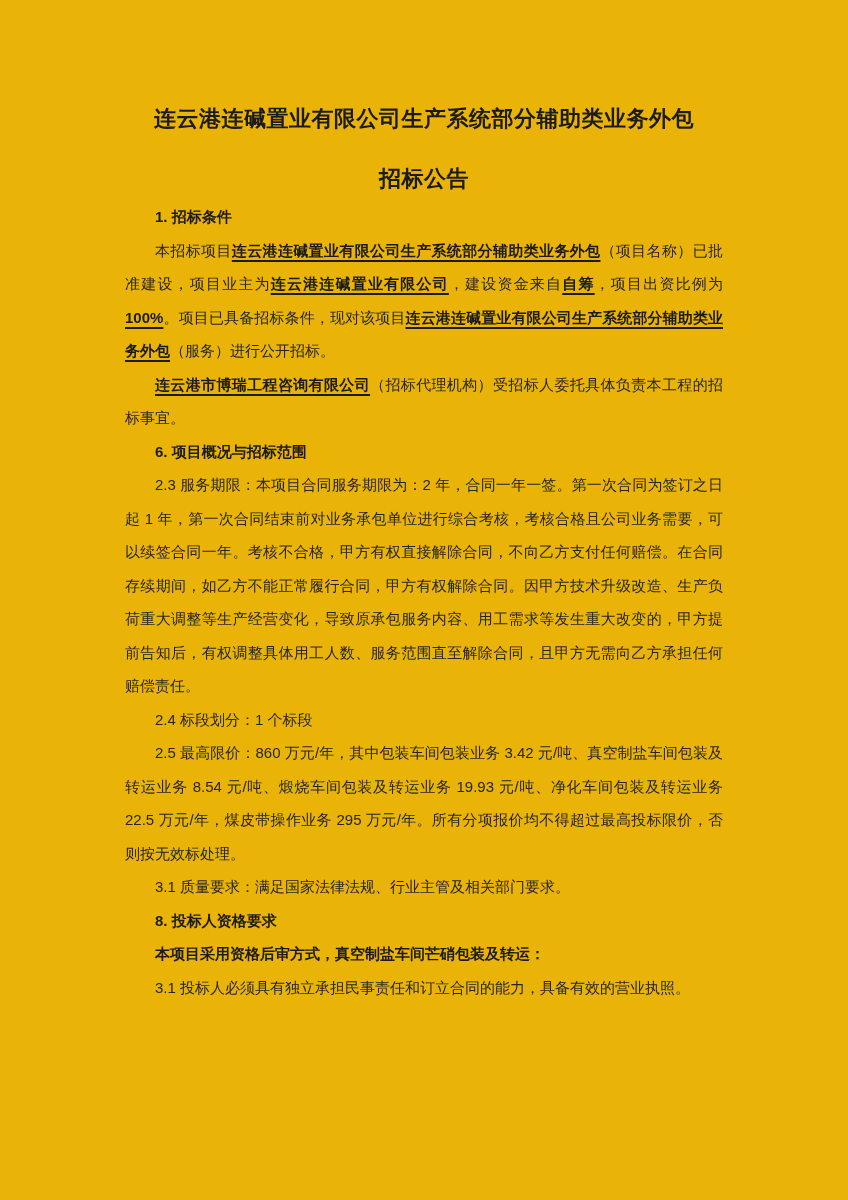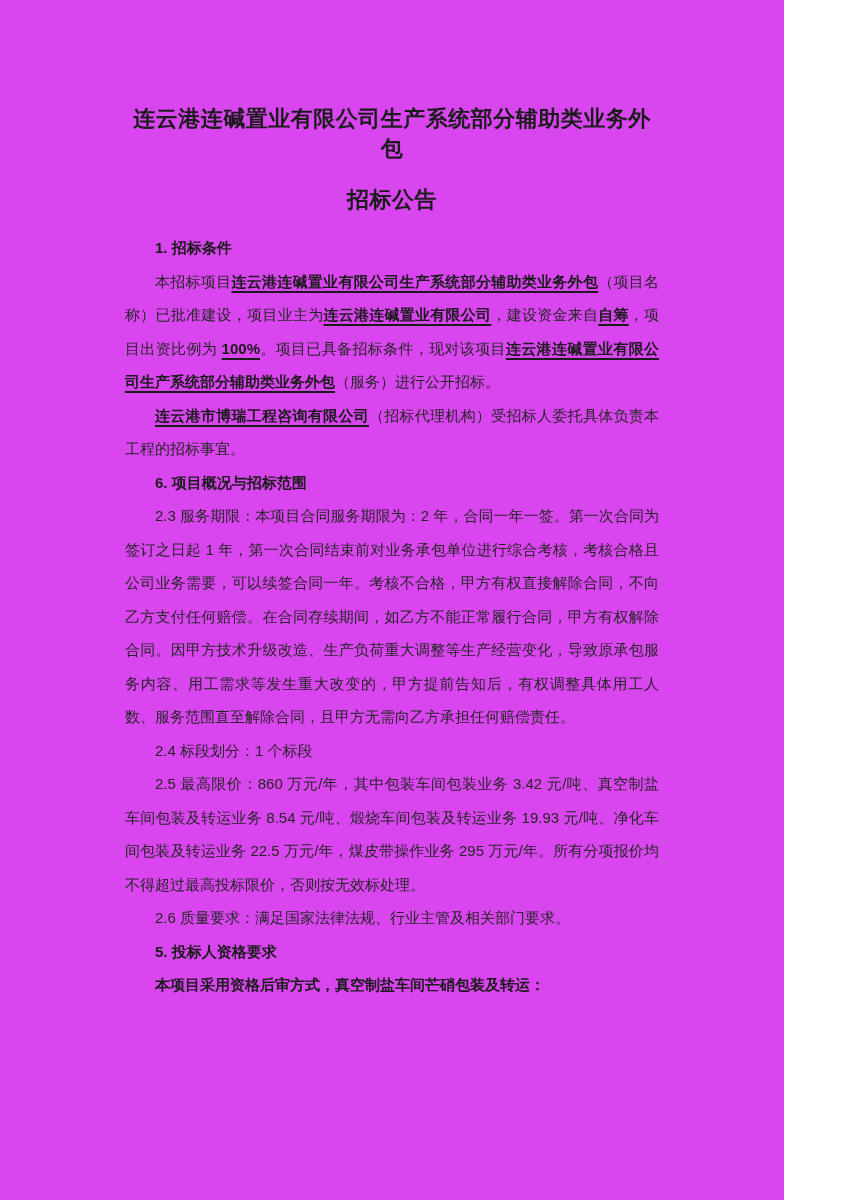--- a/index.html
+++ b/index.html
@@ -2,44 +2,44 @@
 <html><head>
 <meta charset="utf-8">
 <style>
   html, body {
     margin: 0;
     padding: 0;
     background: #ffffff;
   }
   .page {
     position: relative;
-    width: 784px;
+    width: 848px;
     height: 1200px;
     box-sizing: border-box;
-    background: #d946ef;
+    background: #eab308;
     padding: 104px 125px 12px 125px;
     font-family: "Liberation Sans", "DejaVu Sans", sans-serif;
     color: #212121;
     overflow: hidden;
   }
   .doc-title,
   .doc-subtitle {
     margin: 0;
     font-size: 22px;
     line-height: 30px;
     font-weight: 700;
     text-align: center;
     color: #1b1b1b;
     letter-spacing: 0.5px;
   }
   .doc-subtitle {
-    margin-top: 21px;
+    margin-top: 30px;
   }
   .doc-body {
-    margin-top: 16px;
+    margin-top: 6px;
     font-size: 15px;
     line-height: 33.5px;
     text-align: justify;
     color: #262626;
   }
   .doc-body p {
     margin: 0;
     text-indent: 30px;
   }
   .doc-body p.heading {
@@ -63,17 +63,18 @@
   <h1 class="doc-title">连云港连碱置业有限公司生产系统部分辅助类业务外包</h1>
   <h2 class="doc-subtitle">招标公告</h2>
   <div class="doc-body">
       <p class="heading"><span>1. 招标条件</span></p>
       <p class="para"><span>本招标项目</span><span class="run-bold run-underline">连云港连碱置业有限公司生产系统部分辅助类业务外包</span><span>（项目名称）已批准建设，项目业主为</span><span class="run-bold run-underline">连云港连碱置业有限公司</span><span>，建设资金来自</span><span class="run-bold run-underline">自筹</span><span>，项目出资比例为 </span><span class="run-bold run-underline">100%</span><span>。项目已具备招标条件，现对该项目</span><span class="run-bold run-underline">连云港连碱置业有限公司生产系统部分辅助类业务外包</span><span>（服务）进行公开招标。</span></p>
       <p class="para"><span class="run-bold run-underline">连云港市博瑞工程咨询有限公司</span><span>（招标代理机构）受招标人委托具体负责本工程的招标事宜。</span></p>
       <p class="heading"><span>6. 项目概况与招标范围</span></p>
       <p class="para"><span>2.3 服务期限：本项目合同服务期限为：2 年，合同一年一签。第一次合同为签订之日起 1 年，第一次合同结束前对业务承包单位进行综合考核，考核合格且公司业务需要，可以续签合同一年。考核不合格，甲方有权直接解除合同，不向乙方支付任何赔偿。在合同存续期间，如乙方不能正常履行合同，甲方有权解除合同。因甲方技术升级改造、生产负荷重大调整等生产经营变化，导致原承包服务内容、用工需求等发生重大改变的，甲方提前告知后，有权调整具体用工人数、服务范围直至解除合同，且甲方无需向乙方承担任何赔偿责任。</span></p>
       <p class="para"><span>2.4 标段划分：1 个标段</span></p>
       <p class="para"><span>2.5 最高限价：860 万元/年，其中包装车间包装业务 3.42 元/吨、真空制盐车间包装及转运业务 8.54 元/吨、煅烧车间包装及转运业务 19.93 元/吨、净化车间包装及转运业务 22.5 万元/年，煤皮带操作业务 295 万元/年。所有分项报价均不得超过最高投标限价，否则按无效标处理。</span></p>
-      <p class="para"><span>2.6 质量要求：满足国家法律法规、行业主管及相关部门要求。</span></p>
-      <p class="heading"><span>5. 投标人资格要求</span></p>
+      <p class="para"><span>3.1 质量要求：满足国家法律法规、行业主管及相关部门要求。</span></p>
+      <p class="heading"><span>8. 投标人资格要求</span></p>
       <p class="para"><span class="run-bold">本项目采用资格后审方式，真空制盐车间芒硝包装及转运：</span></p>
+      <p class="para"><span>3.1 投标人必须具有独立承担民事责任和订立合同的能力，具备有效的营业执照。</span></p>
     </div>
 </div>
 
 </body></html>

